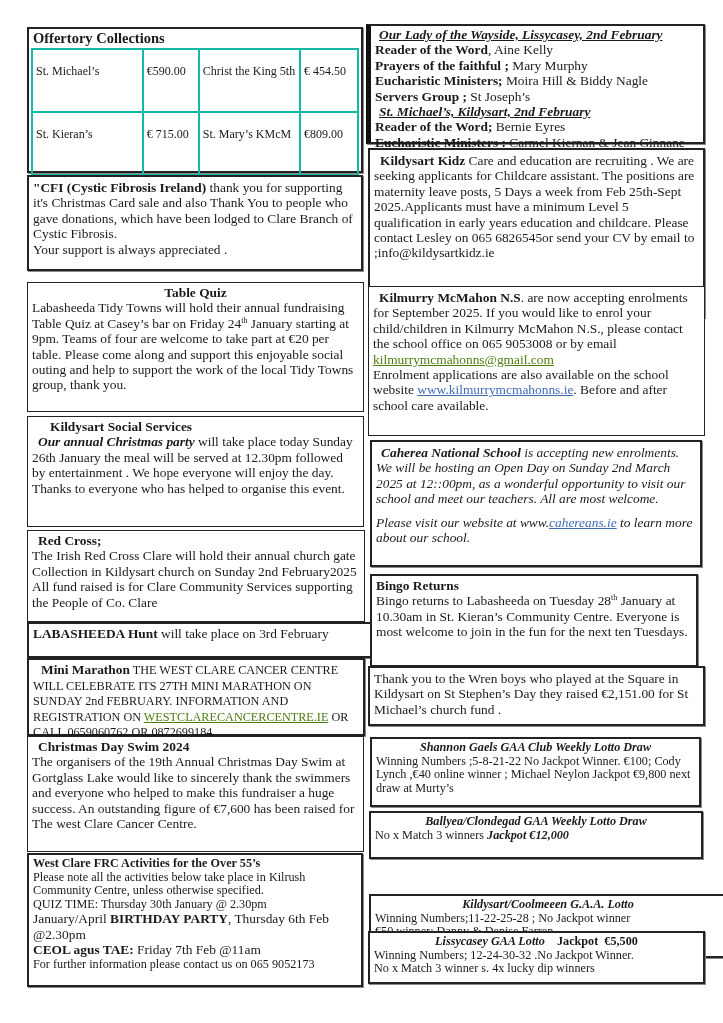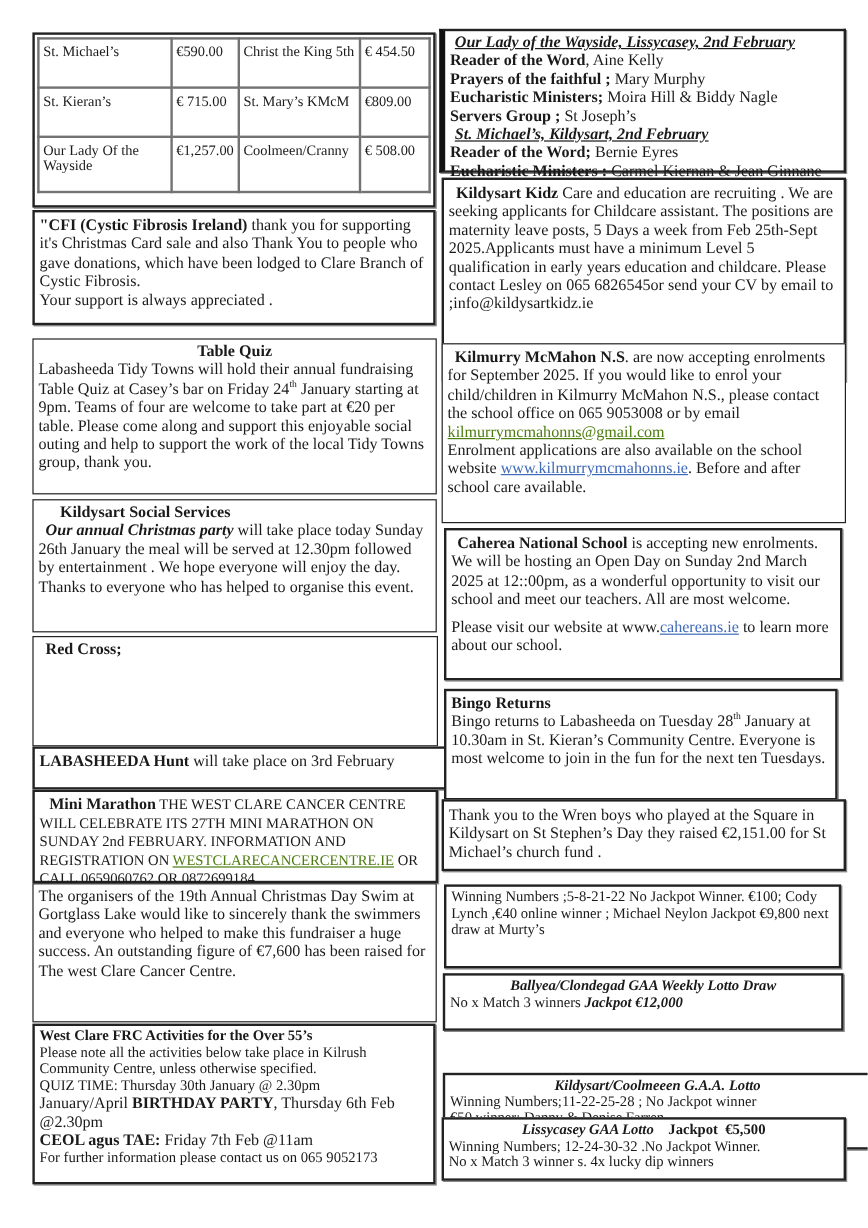--- a/index.html
+++ b/index.html
@@ -6,29 +6,30 @@
   body { width:723px; height:1023px; position:relative; overflow:hidden;
          font-family:"Liberation Serif", serif; color:#1a1a1a; font-size:13.4px; line-height:15.4px; }
   .box { position:absolute; border:1.5px solid #222; box-sizing:border-box; padding:2px 4px; background:#fff; }
   .box.dbl { border:2px solid #222; box-shadow: 1px 1px 0 #888; }
   .b { font-weight:bold; }
   .bi { font-weight:bold; font-style:italic; }
   .u { text-decoration:underline; }
   .c { text-align:center; }
   a.link { color:#4d7c0f; text-decoration:underline; }
   table.off { border-collapse:collapse; width:100%; margin-top:1px; }
-  table.off td { border:2px solid #737373; vertical-align:top; padding:4px 3px; font-size:12px; line-height:13px; height:31px; }
+  table.off td { border:2px solid #14b8a6; vertical-align:top; padding:15px 3px; font-size:12px; line-height:13px; height:31px; }
   .small { font-size:12.2px; line-height:13.6px; }
   .caps { font-size:12.2px; line-height:13.6px; }
   sup { font-size:8px; line-height:0; }
 </style>
 </head>
 <body>
 
 <div class="box dbl" style="left:27px;top:27px;width:336px;height:146px;padding:1px 2px;">
+  <div class="b" style="font-size:14.5px;line-height:17px;padding-left:2px;">Offertory Collections</div>
   <table class="off">
     <tbody>
         <tr>
       <td style="width:34%">St. Michael’s</td>
       <td style="width:17%">€590.00</td>
       <td style="width:31%">Christ the King 5th</td>
       <td>€ 454.50</td>
     </tr>
     <tr>
       <td>St. Kieran’s</td>
@@ -56,31 +57,33 @@
   <span>Labasheeda Tidy Towns will hold their annual fundraising Table Quiz at Casey’s bar on Friday 24</span><sup>th</sup><span> January starting at 9pm. Teams of four are welcome to take part at €20 per table. Please come along and support this enjoyable social outing and help to support the work of the local Tidy Towns group, thank you.</span>
 </div>
 
 <div class="box" style="left:27px;top:416px;width:337px;height:111px;">
   <div class="b" style="padding-left:18px;">Kildysart  Social Services</div>
   <span class="bi" style="padding-left:6px;">Our annual  Christmas party</span><span>  will take place  today Sunday 26th January  the meal will be served at 12.30pm  followed  by  entertainment . We hope everyone  will enjoy the day. Thanks  to everyone  who has helped to organise this event.</span>
 </div>
 
 <div class="box" style="left:27px;top:530px;width:338px;height:92px;">
   <div class="b" style="padding-left:6px;">Red Cross;</div>
+  <span>The Irish Red Cross Clare will hold their annual church gate Collection in Kildysart church on  Sunday 2nd February2025  All fund raised is for Clare Community Services supporting the People of Co. Clare</span>
 </div>
 
 <div class="box dbl" style="left:27px;top:622px;width:380px;height:36px;">
   <span class="b">LABASHEEDA Hunt</span><span> will take place on 3rd February</span>
 </div>
 
 <div class="box dbl" style="left:27px;top:658px;width:338px;height:78px;font-family:Liberation Serif, serif;">
   <span class="b" style="padding-left:8px;">Mini Marathon</span><span class="caps">   THE WEST CLARE CANCER CENTRE WILL CELEBRATE ITS 27TH MINI MARATHON ON SUNDAY 2nd FEBRUARY. INFORMATION AND REGISTRATION ON </span><a class="link caps" href="#">WESTCLARECANCERCENTRE.IE</a><span class="caps"> OR CALL 0659060762 OR 0872699184</span>
 </div>
 
 <div class="box" style="left:27px;top:736px;width:337px;height:116px;">
+  <div class="b" style="padding-left:6px;">Christmas Day Swim 2024</div>
   <span> The organisers of the 19th Annual Christmas Day Swim at Gortglass Lake would like to sincerely thank the swimmers and everyone who helped to make this fundraiser a huge success. An outstanding figure of €7,600 has been raised for The west Clare Cancer Centre.</span>
 </div>
 
 <div class="box dbl" style="left:27px;top:853px;width:336px;height:134px;">
   <div class="b small">West Clare FRC Activities for the Over 55’s</div>
   <div class="small">Please note all the activities below take place in  Kilrush Community Centre, unless otherwise specified.</div>
   <div class="small">QUIZ TIME: Thursday 30th January @ 2.30pm</div>
   <div><span>January/April </span><span class="b">BIRTHDAY PARTY</span><span>, Thursday 6th Feb @2.30pm</span></div>
   <div><span class="b">CEOL agus TAE:</span><span> Friday 7th Feb @11am</span></div>
   <div class="small">For further information please contact us on 065 9052173</div>
@@ -99,35 +102,36 @@
 
 <div class="box dbl" style="left:368px;top:148px;width:337px;height:170px;padding:3px 4px;">
   <span class="b" style="padding-left:6px;">Kildysart Kidz</span><span> Care and education are recruiting . We are seeking applicants for Childcare assistant. The positions are maternity leave posts, 5 Days a week from Feb 25th-Sept  2025.Applicants must have a minimum Level 5 qualification in early years education and childcare. Please contact Lesley on  065 6826545or send your CV by email to ;info@kildysartkidz.ie</span>
 </div>
 
 <div class="box" style="left:368px;top:286px;width:337px;height:150px;padding:3px 4px;">
   <span class="b" style="padding-left:6px;">Kilmurry McMahon N.S</span><span>. are now accepting enrolments for September 2025. If you would like to enrol your child/children in Kilmurry McMahon N.S., please contact the school office on 065 9053008 or by email </span><a class="link" href="#">kilmurrymcmahonns@gmail.com</a><br>
   <span>Enrolment applications are also available on the school website  </span><a class="link" href="#" style="color:#3f6ab8;">www.kilmurrymcmahonns.ie</a><span>. Before and after school care available.</span>
 </div>
 
-<div class="box dbl" style="left:370px;top:440px;width:332px;height:127px;padding:3px 4px;">
+<div class="box dbl" style="left:370px;top:440px;width:332px;height:127px;padding:3px 4px;font-style:italic;">
   <span class="b" style="padding-left:5px;">Caherea National School</span><span> is accepting new enrolments.  We will be hosting an Open Day on Sunday 2nd March 2025 at 12::00pm, as a wonderful opportunity to visit our school and meet our teachers. All are most welcome.</span>
   <div style="margin-top:8px;"><span> Please visit our website at www.</span><a class="link" href="#" style="color:#3f6ab8;">cahereans.ie</a><span>  to learn more about our school.</span></div>
 </div>
 
 <div class="box dbl" style="left:370px;top:574px;width:328px;height:93px;padding:2px 4px;">
   <div class="b">Bingo Returns</div>
   <span>Bingo returns to Labasheeda on Tuesday 28</span><sup>th</sup><span> January at 10.30am in St. Kieran’s Community Centre. Everyone is most welcome to join in the fun for the next ten Tuesdays.</span>
 </div>
 
 <div class="box dbl" style="left:368px;top:666px;width:337px;height:60px;padding:3px 4px;">
   <span>  Thank  you  to the  Wren  boys who played at the Square in Kildysart  on St Stephen’s  Day  they raised €2,151.00  for   St Michael’s  church  fund .</span>
 </div>
 
 <div class="box dbl" style="left:370px;top:737px;width:331px;height:70px;padding:2px 4px;">
+  <div class="bi c small">Shannon Gaels GAA Club Weekly Lotto Draw</div>
   <div class="small">Winning Numbers ;5-8-21-22 No Jackpot Winner.  €100;   Cody Lynch ,€40   online winner ;   Michael Neylon  Jackpot €9,800   next draw  at  Murty’s</div>
 </div>
 
 <div class="box dbl" style="left:369px;top:811px;width:334px;height:48px;padding:2px 4px;">
   <div class="bi c small">Ballyea/Clondegad GAA Weekly Lotto Draw</div>
   <div class="small"><span> No x Match 3  winners    </span><span class="bi">Jackpot €12,000</span></div>
 </div>
 
 <div class="box dbl" style="left:369px;top:894px;width:358px;height:64px;padding:2px 4px;">
   <div class="bi c small">Kildysart/Coolmeeen G.A.A. Lotto</div>

